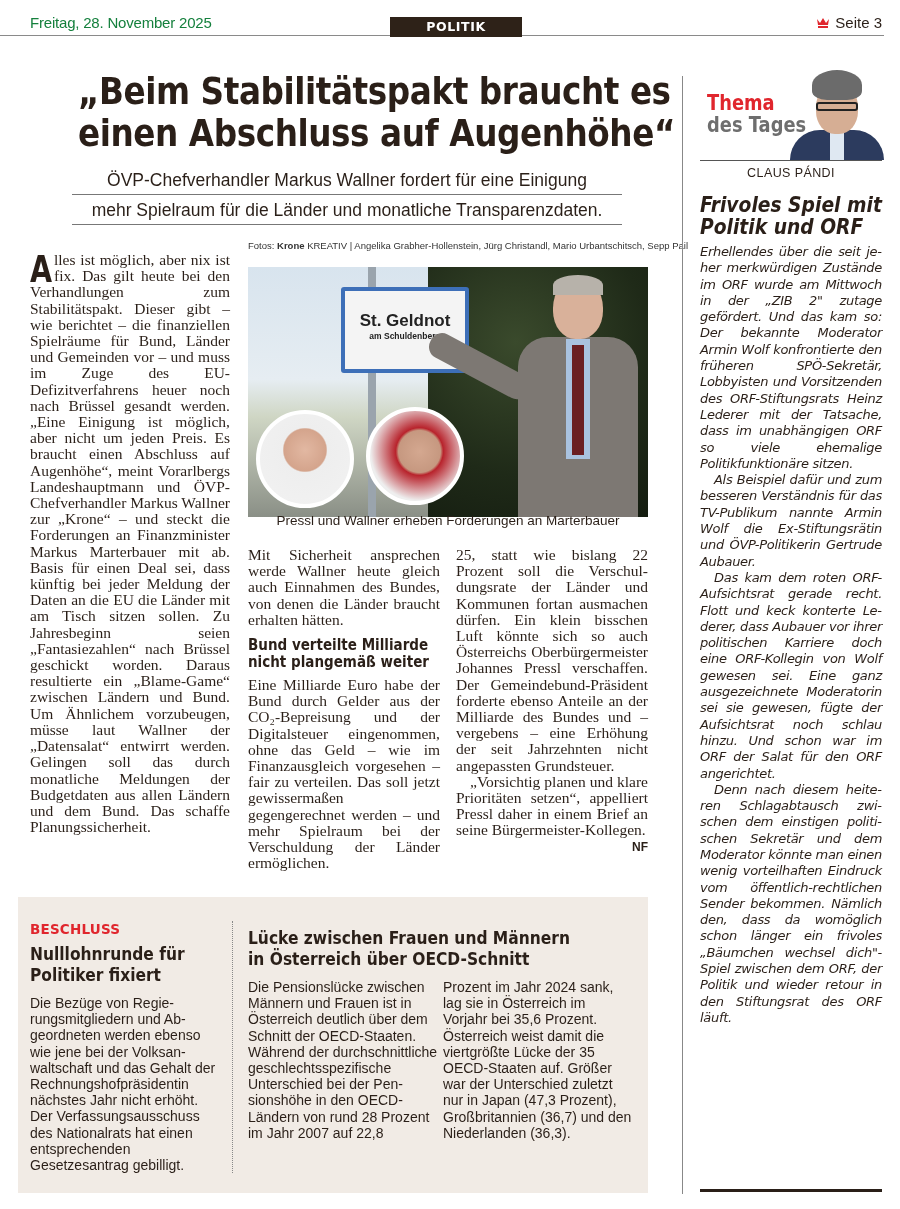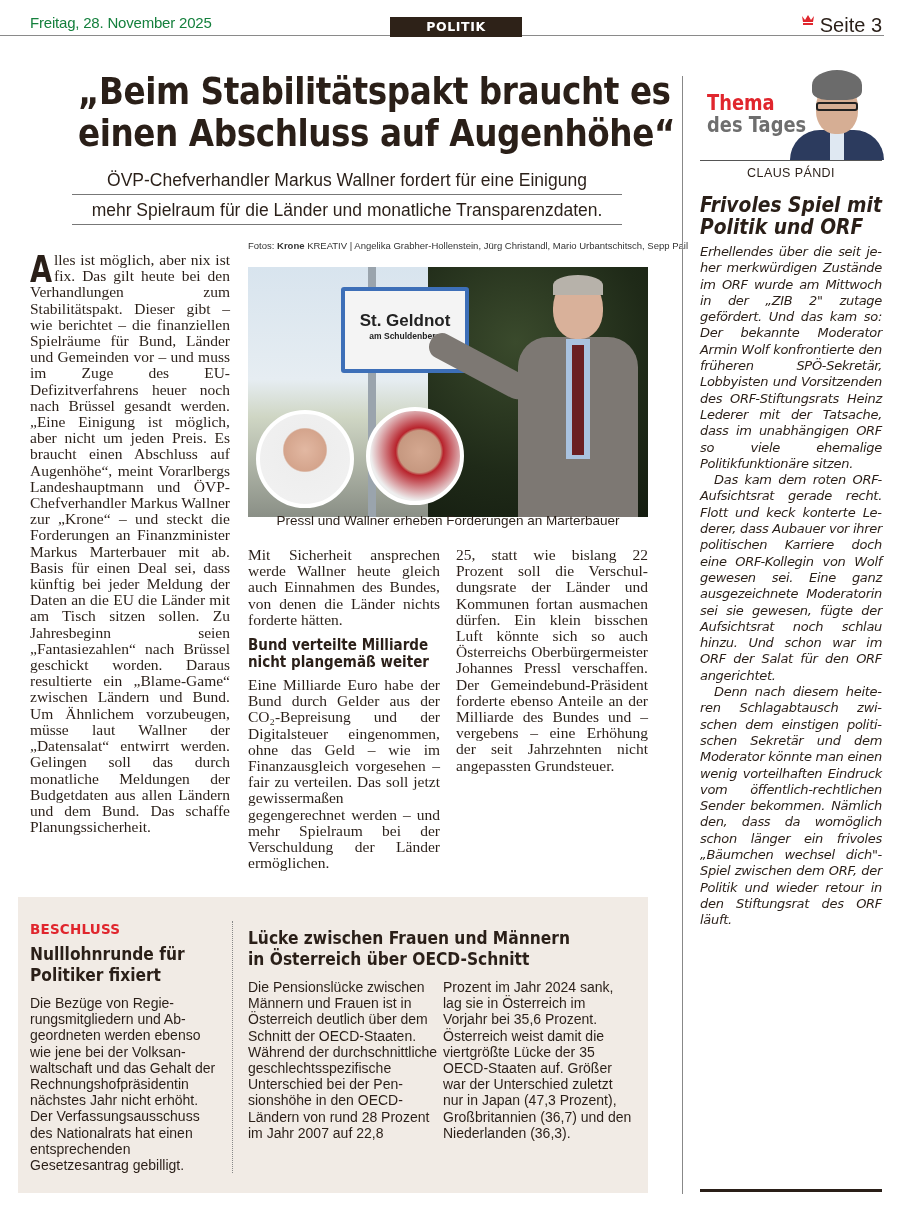--- a/index.html
+++ b/index.html
@@ -4,21 +4,21 @@
 <style>
   * { box-sizing: border-box; margin: 0; padding: 0; }
   html, body { width: 900px; height: 1209px; background: #ffffff; overflow: hidden; }
   body { position: relative; font-family: "Liberation Serif", serif; color: #2a1f18; }
 
   
   .hdr-date { position: absolute; left: 30px; top: 14px; font-family: "Liberation Sans", sans-serif; font-size: 15px; color: #15803d; letter-spacing: -0.2px; }
   .hdr-line-l { position: absolute; left: 0; top: 35px; width: 390px; height: 1px; background: #8a8a8a; }
   .hdr-line-r { position: absolute; left: 522px; top: 35px; width: 362px; height: 1px; background: #8a8a8a; }
   .hdr-section { position: absolute; left: 390px; top: 17px; width: 132px; height: 20px; background: #2e2218; color: #ffffff; font-family: "DejaVu Sans", sans-serif; font-weight: bold; font-size: 12.5px; text-align: center; line-height: 20px; letter-spacing: 0.6px; }
-  .hdr-page { position: absolute; right: 18px; top: 14px; font-family: "Liberation Sans", sans-serif; font-size: 20px; display: flex; align-items: flex-start; gap: 5px; }
+  .hdr-page { position: absolute; right: 18px; top: 14px; font-family: "Liberation Sans", sans-serif; font-size: 15px; display: flex; align-items: center; gap: 5px; }
   .crown { width: 14px; height: 11px; }
 
   
   .headline { position: absolute; left: 78px; top: 70px; width: 560px; font-family: "DejaVu Sans", sans-serif; font-weight: bold; font-size: 38px; line-height: 42px; color: #2a1f18; transform: scaleX(0.86); transform-origin: left top; letter-spacing: -0.5px; white-space: nowrap; }
   .sub1, .sub2 { position: absolute; left: 72px; width: 550px; font-family: "Liberation Sans", sans-serif; font-size: 17.5px; text-align: center; color: #2a1f18; border-bottom: 1px solid #777; padding-bottom: 3px; }
   .sub1 { top: 170px; }
   .sub2 { top: 200px; }
 
   
   .col { position: absolute; font-size: 15.5px; line-height: 16.2px; text-align: justify; hyphens: manual; color: #2a1f18; }
@@ -131,29 +131,33 @@
     <div class="tie"></div>
     <div class="head"></div>
     <div class="hair"></div>
   </div>
   <div class="circle circle1"></div>
   <div class="circle circle2"></div>
 </div>
 <div class="caption">Pressl und Wallner erheben Forderungen an Marterbauer</div>
 
 <div class="col col-mid1">
-  <p>Mit Sicherheit ansprechen werde Wallner heute gleich auch Einnahmen des Bun­des, von denen die Länder nichts forderte hätten.</p>
+  <p>Mit Sicherheit ansprechen werde Wallner heute gleich auch Einnahmen des Bun­des, von denen die Länder braucht erhalten hätten.</p>
   <div class="subhead">
     <div>Bund verteilte Milliarde</div>
     <div>nicht plangemäß weiter</div>
   </div>
   <p>Eine Milliarde Euro habe der Bund durch Gelder aus der CO₂-Bepreisung und der Digitalsteuer einge­nommen, ohne das Geld – wie im Finanzausgleich vorgesehen – fair zu vertei­len. Das soll jetzt gewisser­maßen gegengerechnet werden – und mehr Spiel­raum bei der Verschuldung der Länder ermöglichen.</p>
 </div>
 <div class="col col-mid2">
   <p>25, statt wie bislang 22 Prozent soll die Verschul­dungsrate der Länder und Kommunen fortan ausma­chen dürfen. Ein klein biss­chen Luft könnte sich so auch Österreichs Oberbür­germeister Johannes Pressl verschaffen. Der Gemein­debund-Präsident forderte ebenso Anteile an der Mil­liarde des Bundes und – vergebens – eine Erhöhung der seit Jahrzehnten nicht angepassten Grundsteuer.</p>
+  <p class="indent">
+    <span>„Vorsichtig planen und klare Prioritäten setzen“, appelliert Pressl daher in einem Brief an seine Bür­germeister-Kollegen.</span>
+    <span class="sig">NF</span>
+  </p>
 </div>
 
 <div class="vdiv"></div>
 
 <div class="thema">
   <span class="t1">Thema</span>
   <span class="t2">des Tages</span>
 </div>
 <div class="portrait">
   <div class="ph-body"></div>
@@ -163,20 +167,21 @@
   <div class="ph-glasses"></div>
 </div>
 <div class="author-rule"></div>
 <div class="author">CLAUS PÁNDI</div>
 <div class="r-title">
   <div>Frivoles Spiel mit</div>
   <div>Politik und ORF</div>
 </div>
 <div class="col col-right">
   <p>Erhellendes über die seit je­her merkwürdigen Zustän­de im ORF wurde am Mitt­woch in der „ZIB 2" zutage gefördert. Und das kam so: Der bekannte Moderator Armin Wolf konfrontierte den früheren SPÖ-Sekretär, Lobbyisten und Vorsitzen­den des ORF-Stiftungsrats Heinz Lederer mit der Tat­sache, dass im unabhängi­gen ORF so viele ehemalige Politikfunktionäre sitzen.</p>
+  <p class="indent">Als Beispiel dafür und zum besseren Verständnis für das TV-Publikum nann­te Armin Wolf die Ex-Stif­tungsrätin und ÖVP-Politi­kerin Gertrude Aubauer.</p>
   <p class="indent">Das kam dem roten ORF-Aufsichtsrat gerade recht. Flott und keck konterte Le­derer, dass Aubauer vor ihrer politischen Karriere doch eine ORF-Kollegin von Wolf gewesen sei. Eine ganz ausgezeichnete Mo­deratorin sei sie gewesen, fügte der Aufsichtsrat noch schlau hinzu. Und schon war im ORF der Salat für den ORF angerichtet.</p>
   <p class="indent">Denn nach diesem heite­ren Schlagabtausch zwi­schen dem einstigen politi­schen Sekretär und dem Moderator könnte man einen wenig vorteilhaften Eindruck vom öffentlich-rechtlichen Sender bekom­men. Nämlich den, dass da womöglich schon länger ein frivoles „Bäumchen wechsel dich"-Spiel zwi­schen dem ORF, der Politik und wieder retour in den Stiftungsrat des ORF läuft.</p>
 </div>
 <div class="r-end-rule"></div>
 
 <div class="box">
   <div class="b1">
     <div class="kicker">BESCHLUSS</div>
     <div class="box-title">
       <div>Nulllohnrunde für</div>

